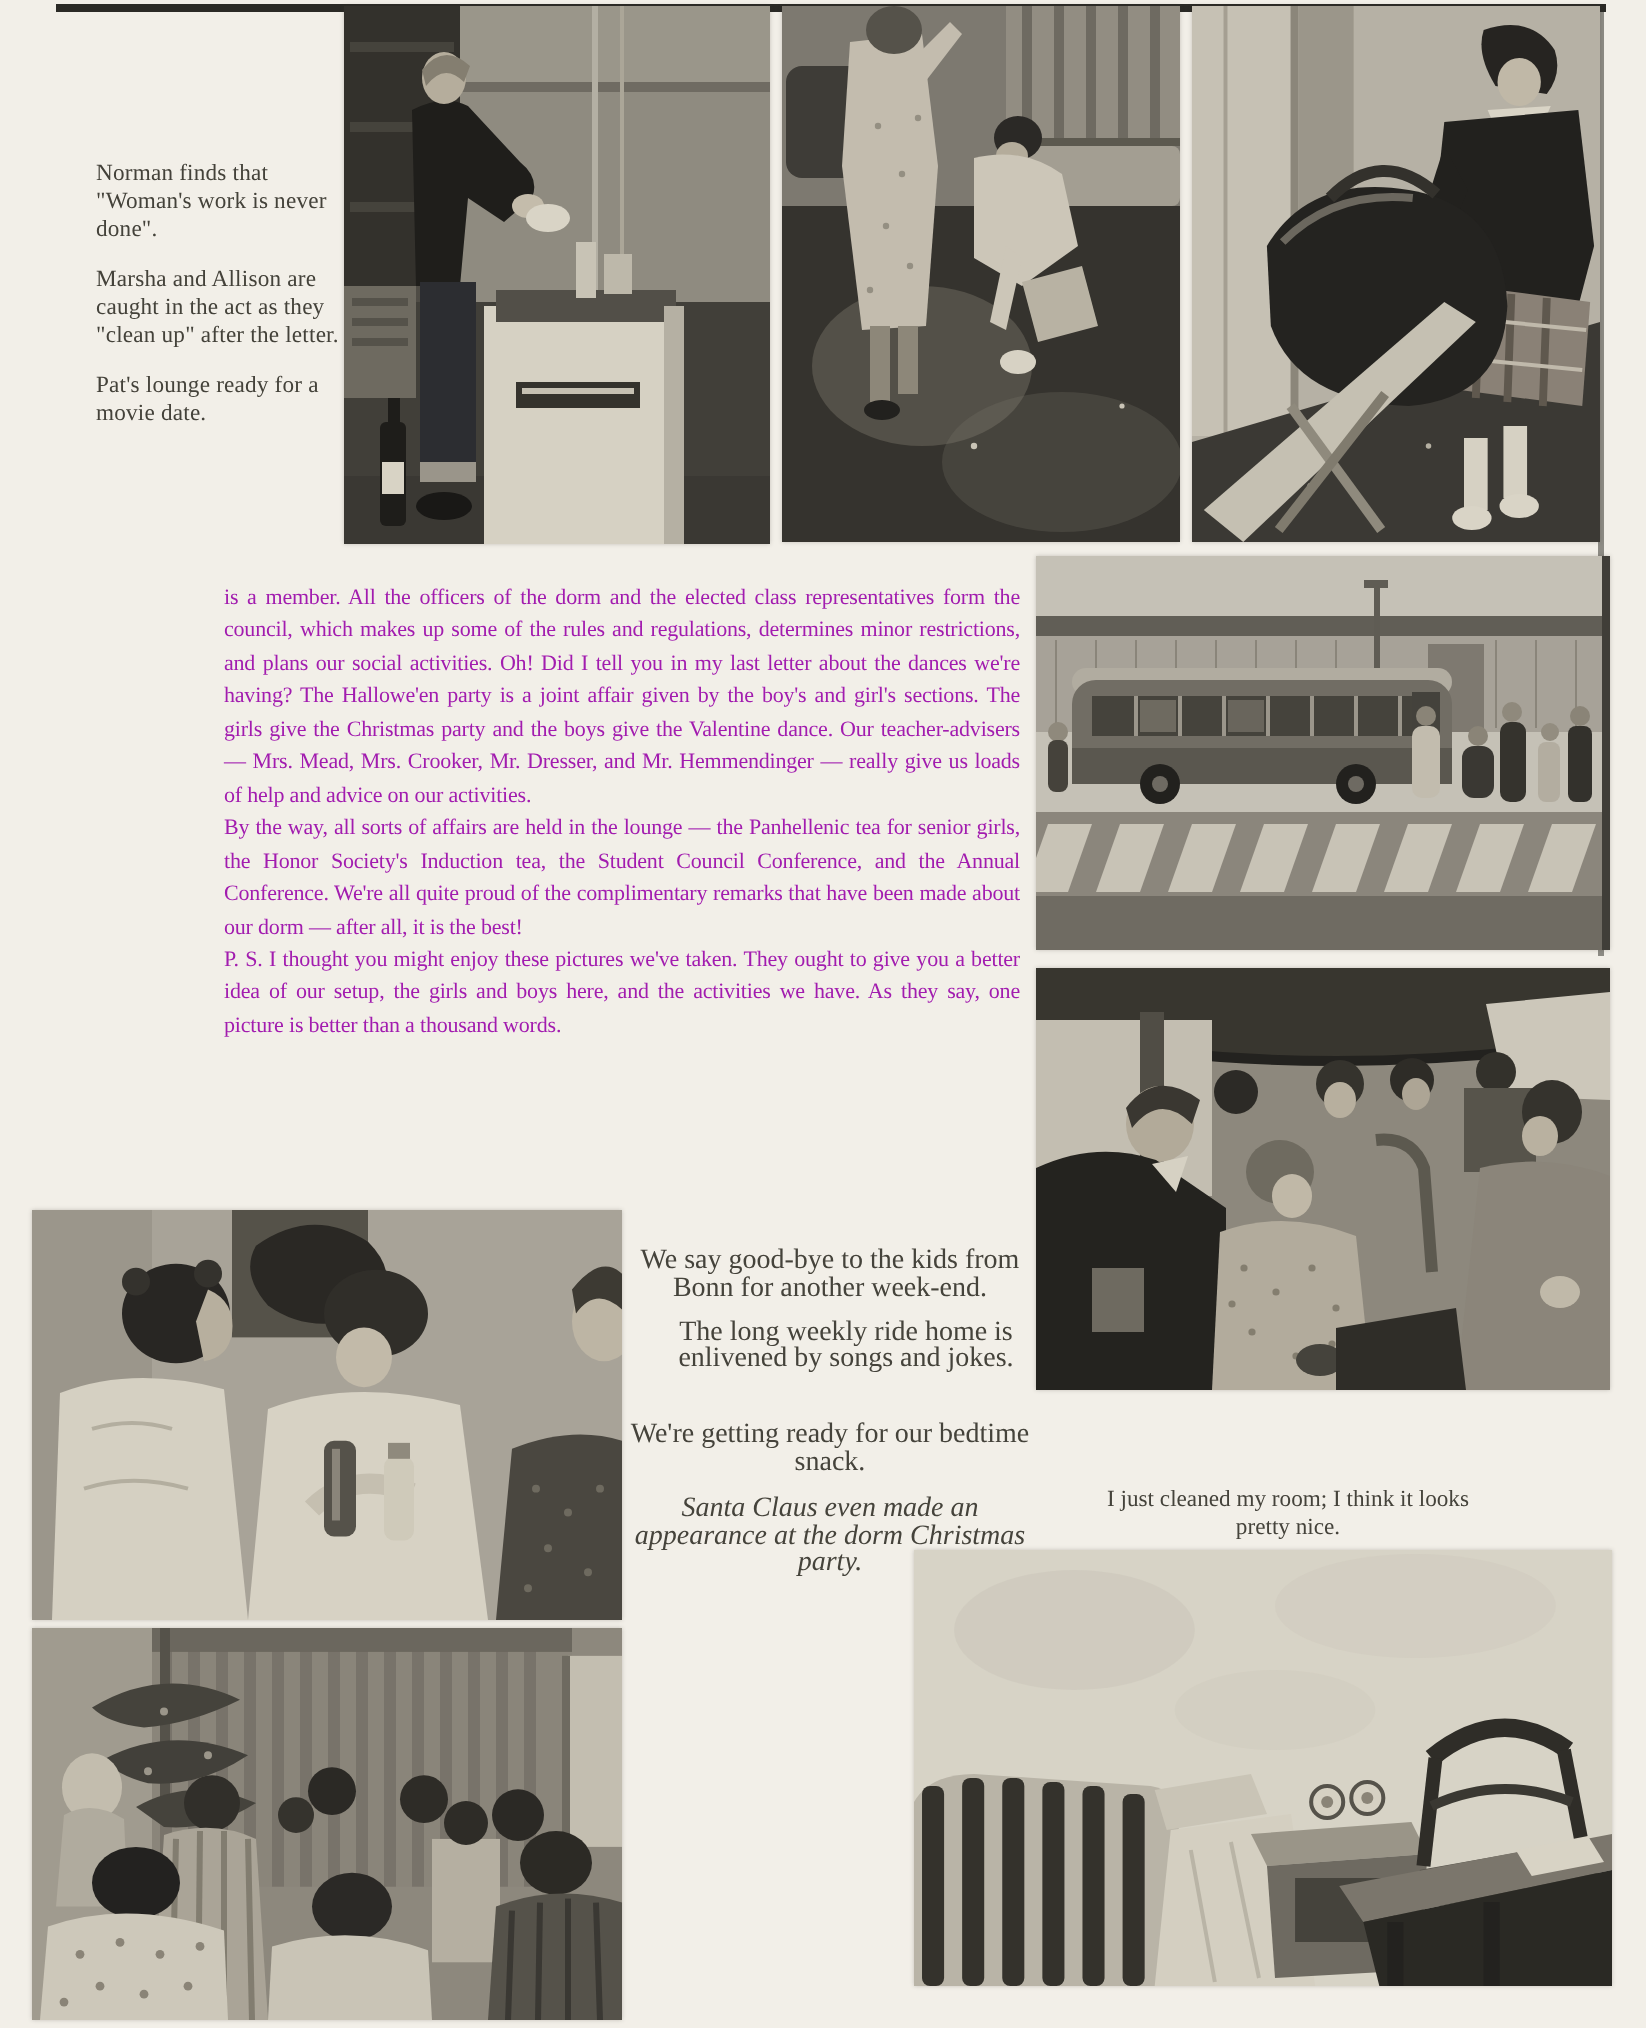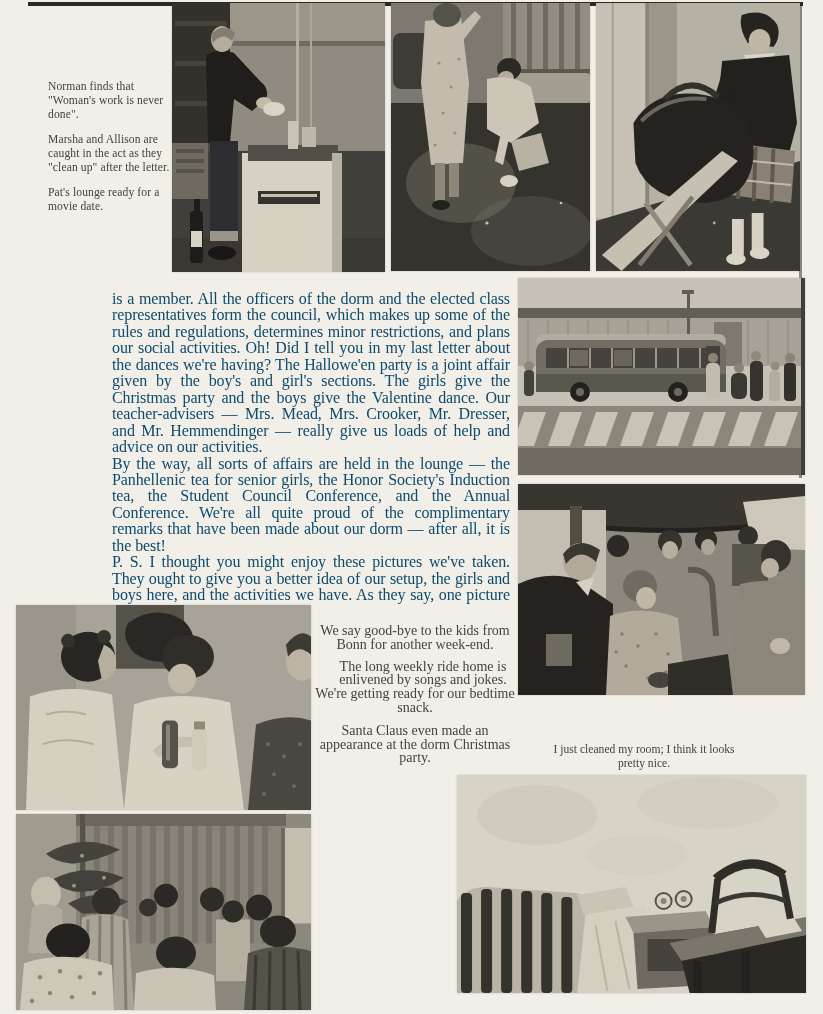--- a/index.html
+++ b/index.html
@@ -14,32 +14,32 @@
     box-shadow: inset 0 0 0 1px rgba(45,42,36,.35), 0 0 2px rgba(60,56,48,.25);
   }
   .photo svg { display:block; width:100%; height:100%; }
   .left-captions {
     position:absolute; left:48px; top:80px; width:128px;
     font-size:11.6px; line-height:14px; color:#44423a; letter-spacing:.1px;
   }
   .left-captions p { margin:0 0 11px 0; }
   .main-text {
     position:absolute; left:112px; top:291px; width:398px;
-    font-size:16px; line-height:16.45px; text-align:justify;
-    color:#0c4a6e; letter-spacing:-0.1px;
+    font-size:11px; line-height:16.45px; text-align:justify;
+    color:#a21caf; letter-spacing:-0.1px;
   }
   .main-text p { margin:0; }
   .mid-captions {
     position:absolute; left:313px; top:624px; width:204px;
     font-size:14px; line-height:13.8px; text-align:center; color:#45433b;
   }
   .mid-captions p { margin:0; }
   .mid-captions p.c2 { margin-top:8px;margin-left:16px; }
-  .mid-captions p.c3 { }
-  .mid-captions p.c4 { margin-top:9px; }
+  .mid-captions p.c3 { margin-top:24px; }
+  .mid-captions p.c4 { margin-top:9px;font-style:italic; }
   .room-caption {
     position:absolute; left:532px; top:727px; width:224px;
     font-size:11.6px; line-height:13.8px; text-align:center; color:#45433b;
   }
   .room-caption p { margin:16px; }
 </style>
 </head>
 <body>
 
 <div class="page">

